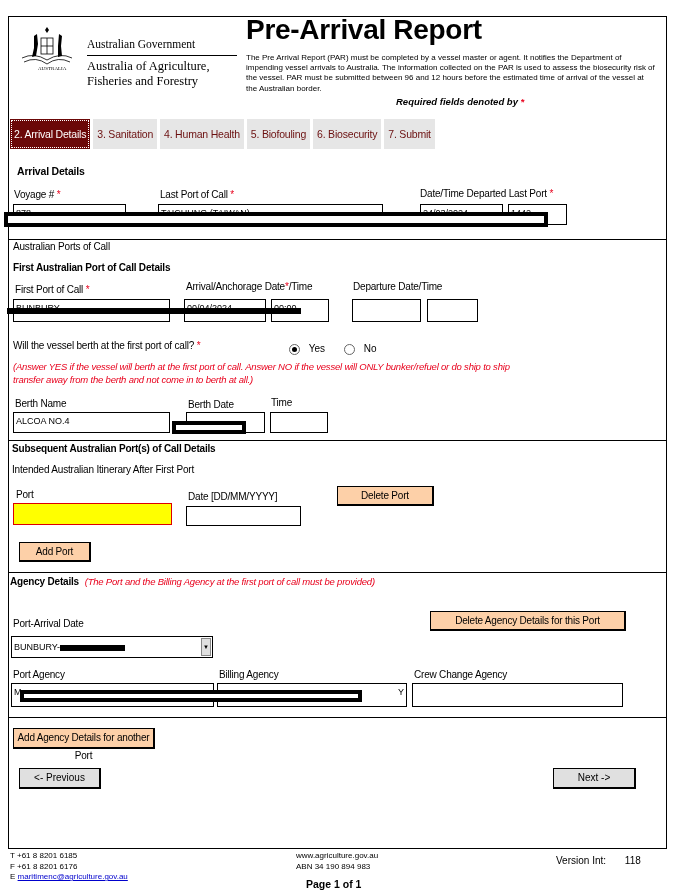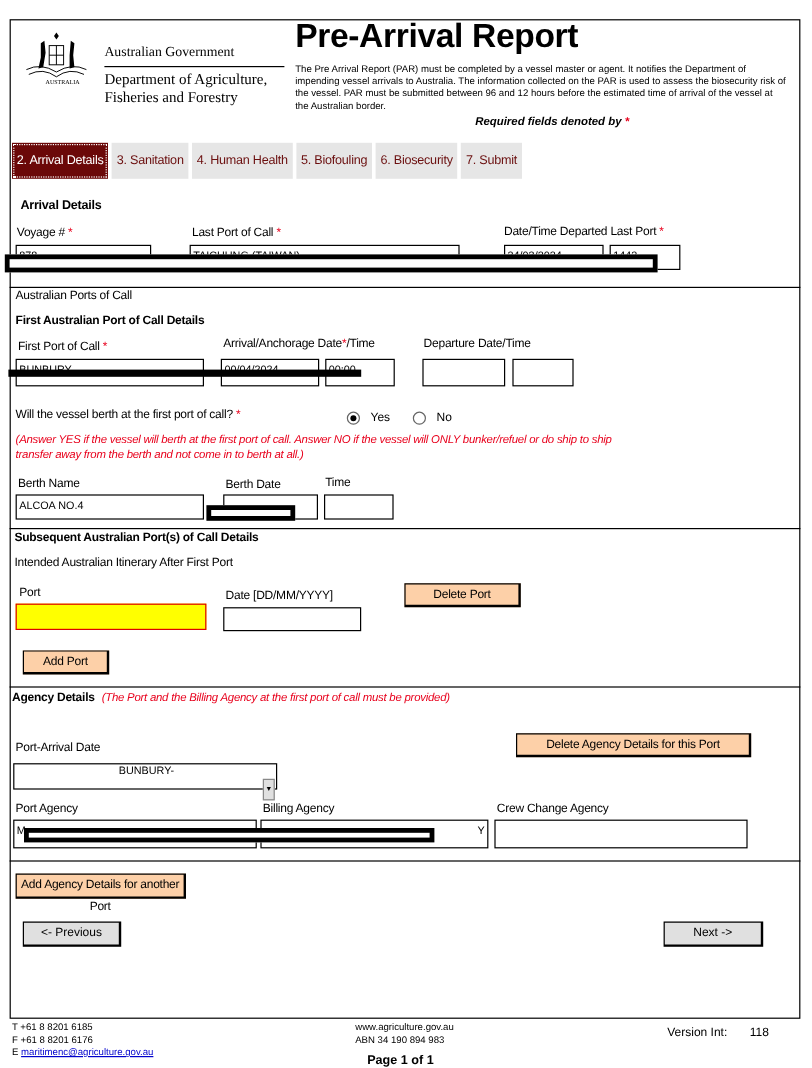--- a/index.html
+++ b/index.html
@@ -51,21 +51,21 @@
     </g>
     <path d="M20 12 L23 10 L24 20 L22 32 L18 33 L20 24 Z" fill="#000"></path>
     <path d="M45 10 L48 12 L47 22 L48 32 L44 33 L44 22 Z" fill="#000"></path>
     <path d="M31 6 L33 3 L35 6 L33 9 Z" fill="#000"></path>
     <text x="24" y="46" font-size="5" font-family="Liberation Serif, serif">AUSTRALIA</text>
   </svg>
 </div>
 <div class="abs gov-name">Australian Government</div>
 <div class="abs gov-rule"></div>
 <div class="abs dept">
-  <div>Department of Agriculture,</div>
+  <div>Australia of Agriculture,</div>
   <div>Fisheries and Forestry</div>
 </div>
 <div class="abs title">Pre-Arrival Report</div>
 <div class="abs intro">The Pre Arrival Report (PAR) must be completed by a vessel master or agent. It notifies the Department of impending vessel arrivals to Australia. The information collected on the PAR is used to assess the biosecurity risk of the vessel. PAR must be submitted between 96 and 12 hours before the estimated time of arrival of the vessel at the Australian border.</div>
 <div class="abs required">
   <span>Required fields denoted by</span>
   <span class="red">*</span>
 </div>
 
 <div class="abs tabs">
@@ -151,21 +151,21 @@
 <div class="abs btn" style="left:337px; top:486px; width:97px; height:20px; line-height:17px;">Delete Port</div>
 <div class="abs btn" style="left:19px; top:542px; width:72px; height:20px; line-height:17px;">Add Port</div>
 
 <div class="abs hr" style="top:572px;"></div>
 
 <div class="abs" style="left:10px; top:575px;">
   <span class="lbl bold">Agency Details</span>
   <span class="note" style="margin-left:3px;">(The Port and the Billing Agency at the first port of call must be provided)</span>
 </div>
 <div class="abs lbl" style="left:13px; top:618px;">Port-Arrival Date</div>
-<div class="abs select" style="left:11px; top:636px; width:220px;flex-direction:column;">
+<div class="abs select" style="left:11px; top:636px; width:202px;">
   <span style="padding-left:2px;">BUNBURY-</span>
   <span class="redact" style="display:inline-block; width:65px; height:6px; margin-top:2px;"></span>
   <span class="select-arrow">▼</span>
 </div>
 <div class="abs btn" style="left:430px; top:611px; width:196px; height:20px; line-height:17px;">Delete Agency Details for this Port</div>
 
 <div class="abs lbl" style="left:13px; top:669px;">Port Agency</div>
 <div class="abs input" style="left:11px; top:683px; width:203px; height:24px;">M</div>
 <div class="abs lbl" style="left:219px; top:669px;">Billing Agency</div>
 <div class="abs input" style="left:217px; top:683px; width:190px; height:24px; text-align:right;">Y</div>

